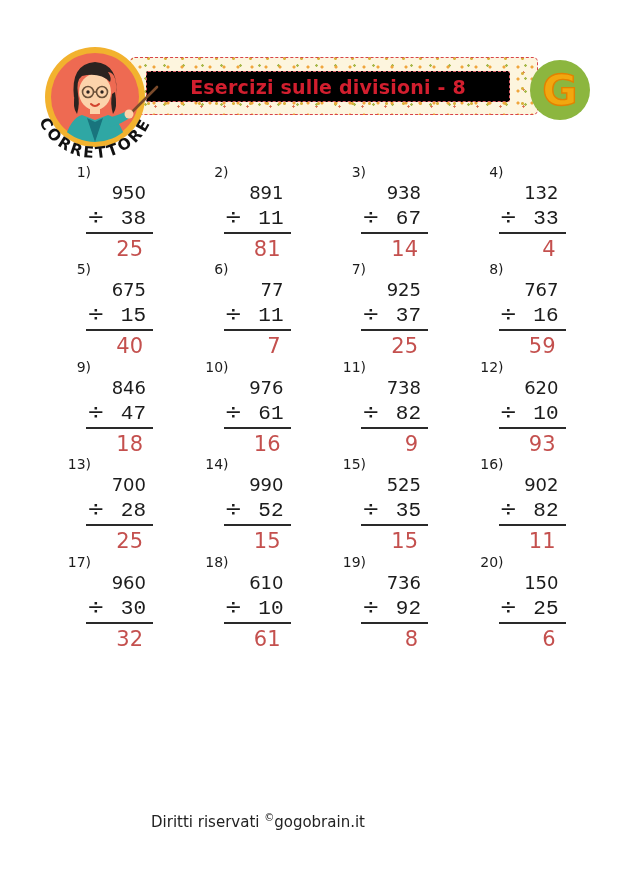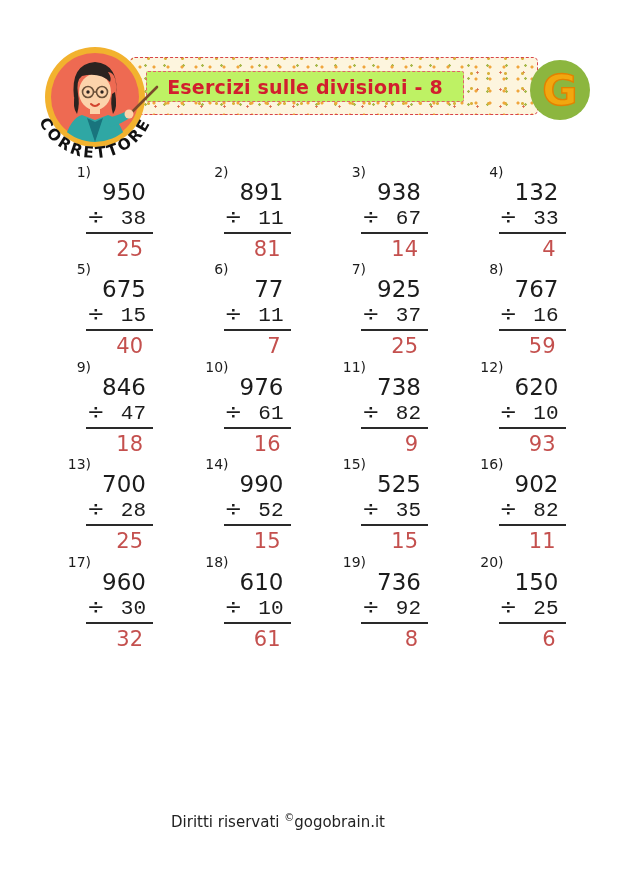--- a/index.html
+++ b/index.html
@@ -20,22 +20,22 @@
     background-color:#fdf5de;
     background-image:
       radial-gradient(circle, #f0a63c 1.3px, rgba(0,0,0,0) 1.8px),
       radial-gradient(circle, #d9b13c 1.2px, rgba(0,0,0,0) 1.7px),
       radial-gradient(circle, #a8b84a 1px, rgba(0,0,0,0) 1.5px),
       radial-gradient(circle, #d96a4a 0.9px, rgba(0,0,0,0) 1.4px);
     background-size:14px 12px, 17px 15px, 19px 13px, 23px 17px;
     background-position:2px 3px, 9px 8px, 5px 1px, 13px 6px;
   }
   .title-box {
-    position:absolute; left:146px; top:71px; width:318px; height:31px;
-    background:#bef264; border:1.5px dashed #e0606a; border-radius:2px;
+    position:absolute; left:146px; top:71px; width:364px; height:31px;
+    background:#000000; border:1.5px dashed #e0606a; border-radius:2px;
     display:flex; align-items:center; justify-content:center;
   }
   .title-box .title {
     font-size:19px; font-weight:bold; color:#d21e2e; letter-spacing:0.2px;
   }
   .logo-circle { position:absolute; left:529px; top:59px; width:62px; height:62px; }
 
   .badge-svg { position:absolute; left:30px; top:42px; width:130px; height:135px; }
 
   
@@ -45,38 +45,38 @@
     grid-template-columns:repeat(4, 137.5px);
     grid-auto-rows:97.4px;
   }
   .cell { position:relative; }
   .plabel {
     width:27px; text-align:right;
     font-size:14px; line-height:16px; color:#1c1c1c;
   }
   .work { margin-left:22px; width:67px; }
   .dividend {
-    font-size:23px; line-height:25px; text-align:right; padding-right:7px;
+    font-size:18px; line-height:25px; text-align:right; padding-right:7px;
   }
   .divrow {
     display:flex; justify-content:space-between; align-items:baseline;
     font-size:21px; line-height:25px;
     border-bottom:2px solid #2a2a2a; padding-bottom:1px;
   }
   .divrow .sign { padding-left:1px; }
   .divrow .divisor { padding-right:7px;font-family:Liberation Mono, monospace; }
   .answer {
     font-size:21px; line-height:26px; margin-top:2px;
     color:#c4504e; text-align:right; padding-right:10px;
   }
 
   
   .footer {
     position:absolute; left:0; top:812px; width:516px;
-    text-align:center; font-size:15px; color:#222222;margin-left:20px;
+    text-align:center; font-size:15px; color:#222222;
   }
   .footer sup { font-size:10px; }
 </style>
 </head>
 <body>
 
 <div class="banner-band"></div>
 
 <div class="title-box">
   <div class="title">Esercizi sulle divisioni - 8</div>

